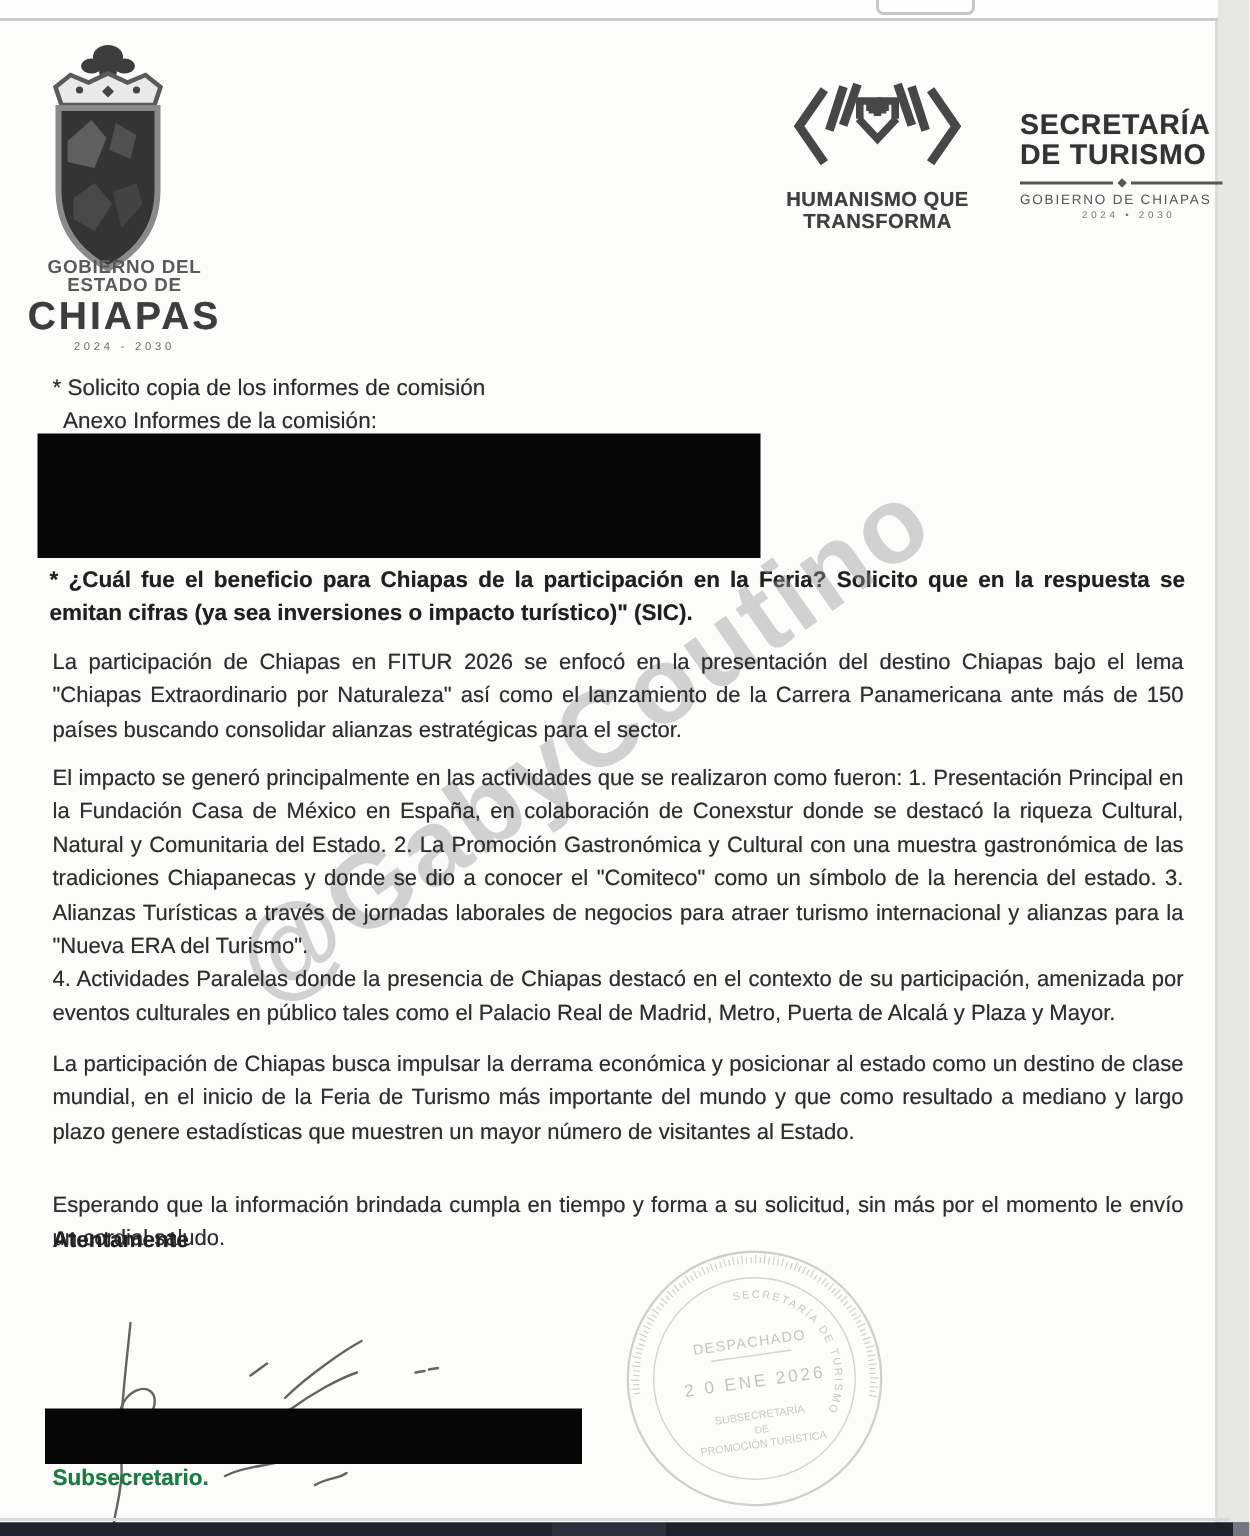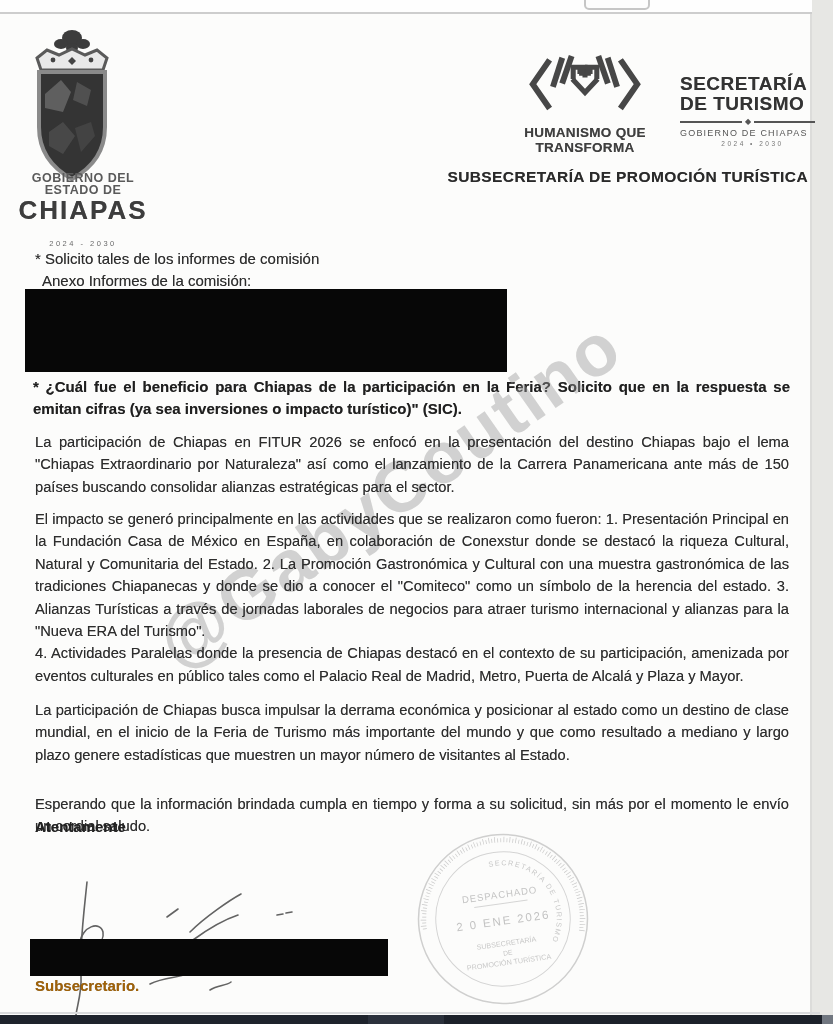--- a/index.html
+++ b/index.html
@@ -12,21 +12,21 @@
   .top-strip{position:absolute;left:0;top:0;width:812px;height:12px;background:#fefefe;border-bottom:2px solid #cdcdcd;}
   .top-right-btn{position:absolute;left:584px;top:-9px;width:62px;height:15px;border:2px solid #c6c6c6;border-radius:5px;background:#fdfdfd;}
   .paper{position:absolute;left:0;top:14px;width:810px;height:1002px;background:#fcfcfb;border-right:2px solid #dcdcda;}
   .scan-text{text-shadow:0 0 .5px rgba(40,40,40,.55);}
 
   
   .crest{position:absolute;left:25px;top:24px;width:94px;height:160px;}
   .gov-block{position:absolute;left:8px;top:172px;width:150px;text-align:center;color:#4b4b4b;}
   .gov-lines{font-size:12.5px;font-weight:bold;letter-spacing:.5px;line-height:12px;color:#5a5a5a;}
   .gov-name{font-size:26px;font-weight:bold;letter-spacing:2px;line-height:26px;color:#3d3d3d;margin-top:1px;}
-  .gov-term{font-size:7.5px;letter-spacing:2.5px;color:#6a6a6a;margin-top:16px;}
+  .gov-term{font-size:7.5px;letter-spacing:2.5px;color:#6a6a6a;margin-top:3px;}
 
   
   .humanismo{position:absolute;left:500px;top:48px;width:170px;text-align:center;}
   .humanismo svg{display:block;margin:0 auto;}
   .humanismo-slogan{font-size:13.5px;font-weight:bold;line-height:15px;letter-spacing:.3px;color:#3f3f3f;margin-top:3px;text-align:center;}
   .sectur{position:absolute;left:668px;top:74px;width:145px;margin-left:12px;}
   .sectur-title{font-size:19px;font-weight:bold;letter-spacing:.5px;line-height:20px;color:#333;}
   .sectur-rule{position:relative;height:10px;margin:3px 0 1px 0;}
   .sectur-rule .line{position:absolute;left:0;right:10px;top:4px;height:1.5px;background:#555;}
   .sectur-rule .diamond{position:absolute;left:62px;top:0;font-size:8px;color:#555;background:#fcfcfb;padding:0 3px;}
@@ -34,21 +34,21 @@
   .sectur-term{font-size:6.5px;letter-spacing:2.5px;color:#777;text-align:center;margin-top:2px;}
 
   .subsec-heading{position:absolute;left:0;top:168px;width:808px;text-align:right;font-size:15.5px;font-weight:bold;letter-spacing:.4px;color:#2a2a2a;}
   .motto{position:absolute;left:215px;top:203px;width:440px;text-align:center;font-size:19px;font-weight:bold;font-style:italic;color:#2f2f2f;}
 
   .req{position:absolute;left:35px;width:600px;font-size:15px;line-height:20px;color:#2d2d2d;}
   .redaction{position:absolute;background:#070707;}
   .q{position:absolute;left:33px;width:757px;font-size:15px;font-weight:bold;line-height:21.5px;text-align:justify;color:#1f1f1f;}
   .para{position:absolute;left:35px;width:754px;font-size:14.7px;line-height:22.4px;text-align:justify;white-space:pre-line;color:#2d2d2d;margin:0;}
   .salutation{position:absolute;left:35px;top:818px;font-size:15px;font-weight:bold;color:#222;}
-  .signer{position:absolute;left:35px;top:977px;font-size:15px;font-weight:bold;color:#a16207;}
+  .signer{position:absolute;left:35px;top:977px;font-size:15px;font-weight:bold;color:#15803d;}
 
   .signature{position:absolute;left:70px;top:872px;width:280px;height:145px;}
   .stamp{position:absolute;left:405px;top:823px;width:196px;height:192px;opacity:.62;transform:rotate(-8deg);}
 
   .watermark{
     position:absolute;left:165px;top:610px;
     font-size:72px;font-weight:bold;letter-spacing:2px;
     color:rgba(150,150,150,.42);
     transform:rotate(-35deg);transform-origin:0 50%;
     white-space:nowrap;pointer-events:none;
@@ -122,23 +122,22 @@
     <div class="sectur-title scan-text">SECRETARÍA</div>
     <div class="sectur-title scan-text">DE TURISMO</div>
     <div class="sectur-rule">
       <span class="line"></span>
       <span class="diamond">◆</span>
     </div>
     <div class="sectur-gov">GOBIERNO DE CHIAPAS</div>
     <div class="sectur-term">2024 • 2030</div>
   </div>
 
-  <div class="subsec-heading scan-text">SUBSECRETARÍA DE PROMOCIÓN TURÍSTICA</div>
 
-  <div class="req scan-text" style="top:249px;">* Solicito tales de los informes de comisión</div>
+  <div class="req scan-text" style="top:249px;">* Solicito copia de los informes de comisión</div>
   <div class="req scan-text" style="top:271px;left:42px;">Anexo Informes de la comisión:</div>
 
   <div class="redaction" style="left:25px;top:289px;width:482px;height:83px;"></div>
 
   <div class="q scan-text" style="top:376px;">* ¿Cuál fue el beneficio para Chiapas de la participación en la Feria? Solicito que en la respuesta se emitan cifras (ya sea inversiones o impacto turístico)" (SIC).</div>
 
   <div class="watermark">@GabyCoutino</div>
 
   <p class="para scan-text" style="top:431px;">La participación de Chiapas en FITUR 2026 se enfocó en la presentación del destino Chiapas bajo el lema "Chiapas Extraordinario por Naturaleza" así como el lanzamiento de la Carrera Panamericana ante más de 150 países buscando consolidar alianzas estratégicas para el sector.</p>
   <p class="para scan-text" style="top:508px;">El impacto se generó principalmente en las actividades que se realizaron como fueron: 1. Presentación Principal en la Fundación Casa de México en España, en colaboración de Conexstur donde se destacó la riqueza Cultural, Natural y Comunitaria del Estado. 2. La Promoción Gastronómica y Cultural con una muestra gastronómica de las tradiciones Chiapanecas y donde se dio a conocer el "Comiteco" como un símbolo de la herencia del estado. 3. Alianzas Turísticas a través de jornadas laborales de negocios para atraer turismo internacional y alianzas para la "Nueva ERA del Turismo".

